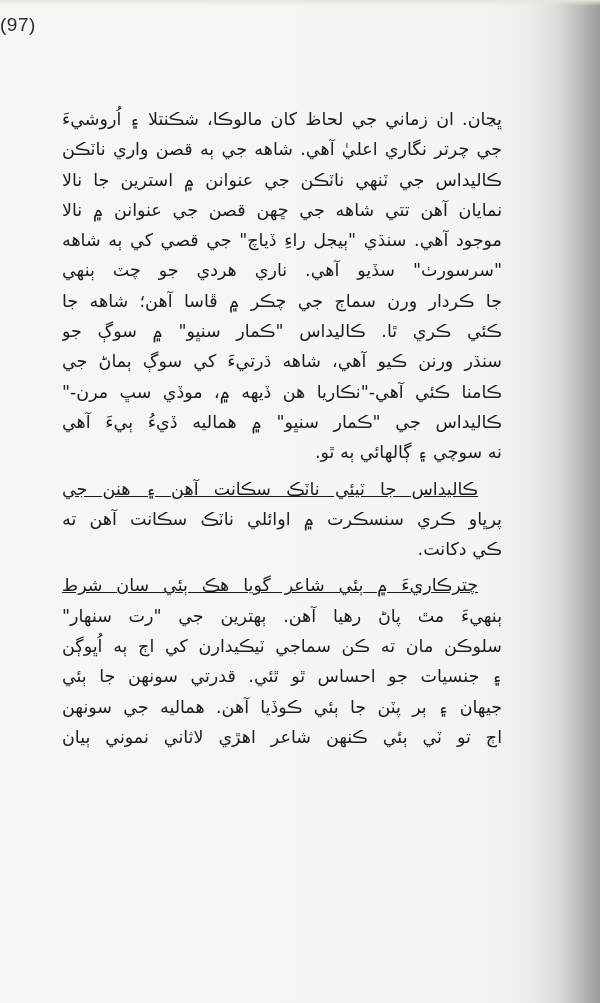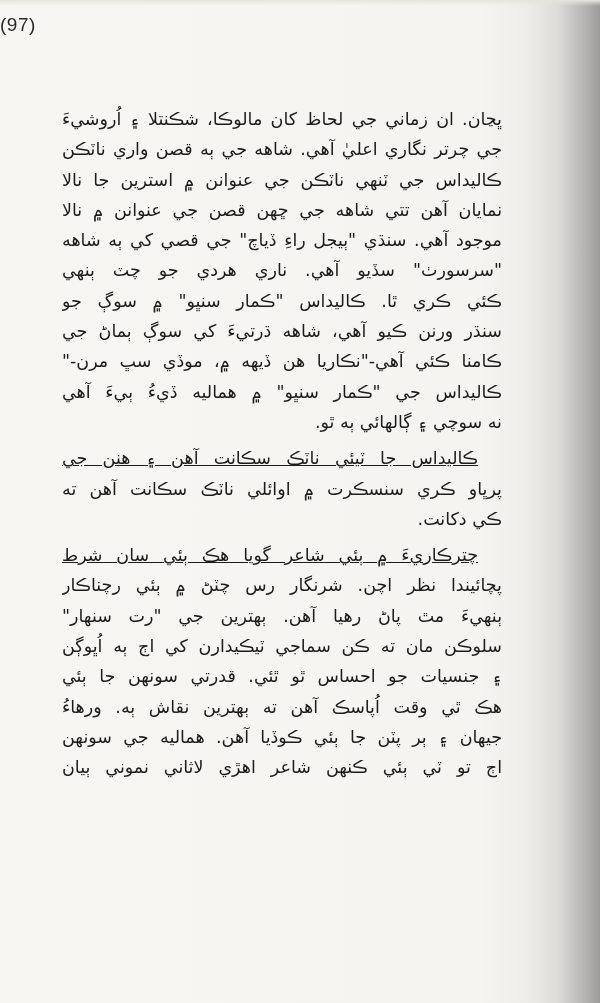--- a/index.html
+++ b/index.html
@@ -81,41 +81,40 @@
 
   <div class="text-block">
 
     <div>
       <div class="line">ڀڃان. ان زماني جي لحاظ کان مالوڪا، شڪنتلا ۽ اُروشيءَ</div>
       <div class="line">جي چرتر نگاري اعليٰ آهي. شاهه جي ٻه قصن واري ناٽڪن</div>
       <div class="line">ڪاليداس جي ٽنهي ناٽڪن جي عنوانن ۾ استرين جا نالا</div>
       <div class="line">نمايان آهن تتي شاهه جي ڇهن قصن جي عنوانن ۾ نالا</div>
       <div class="line">موجود آهي. سنڌي "ٻيجل راءِ ڏياچ" جي قصي کي ٻه شاهه</div>
       <div class="line">"سرسورٺ" سڏيو آهي. ناري هردي جو چٽ ٻنهي</div>
+      <div class="line">جا ڪردار ورن سماڄ جي چڪر ۾ ڦاسا آهن؛ شاهه جا</div>
       <div class="line">ڪئي ڪري ٿا. ڪاليداس "ڪمار سنڀو" ۾ سوڳ جو</div>
       <div class="line">سنڌر ورنن ڪيو آهي، شاهه ڌرتيءَ کي سوڳ ٻماڻ جي</div>
       <div class="line">ڪامنا ڪئي آهي-"نڪاريا هن ڏيهه ۾، موڏي سڀ مرن-"</div>
       <div class="line">ڪاليداس جي "ڪمار سنڀو" ۾ هماليه ڏيءُ ٻيءَ آهي</div>
       <div class="line last">نه سوچي ۽ ڳالهائي ٻه ٿو.</div>
     </div>
 
     <div class="para-gap"></div>
 
     <div>
       <div class="line indent">ڪاليداس جا ٽيئي ناٽڪ سڪانت آهن ۽ هنن جي</div>
       <div class="line">پرڀاو ڪري سنسڪرت ۾ اوائلي ناٽڪ سڪانت آهن ته</div>
       <div class="line last">ڪي دکانت.</div>
     </div>
 
     <div class="para-gap"></div>
 
     <div>
       <div class="line indent">چترڪاريءَ ۾ ٻئي شاعر گويا هڪ ٻئي سان شرط</div>
-      <div class="line">پچائيندا نظر اچن. شرنگار رس چٽڻ ۾ ٻئي رچناڪار</div>
       <div class="line">ٻنهيءَ مٿ پاڻ رهيا آهن. ٻهترين جي "رت سنهار"</div>
       <div class="line">سلوڪن مان ته ڪن سماجي ٽيڪيدارن کي اڄ ٻه اُڀوڳن</div>
       <div class="line">۽ جنسيات جو احساس ٿو ٿئي. قدرتي سونهن جا ٻئي</div>
-      <div class="line">هڪ ٿي وقت اُپاسڪ آهن ته ٻهترين نقاش ٻه. ورهاءُ</div>
       <div class="line">جيهان ۽ ٻر پٽن جا ٻئي ڪوڏيا آهن. هماليه جي سونهن</div>
       <div class="line">اڄ تو ٽي ٻئي ڪنهن شاعر اهڙي لاثاني نموني ٻيان</div>
     </div>
   </div>
 </div>
 
 </body></html>

